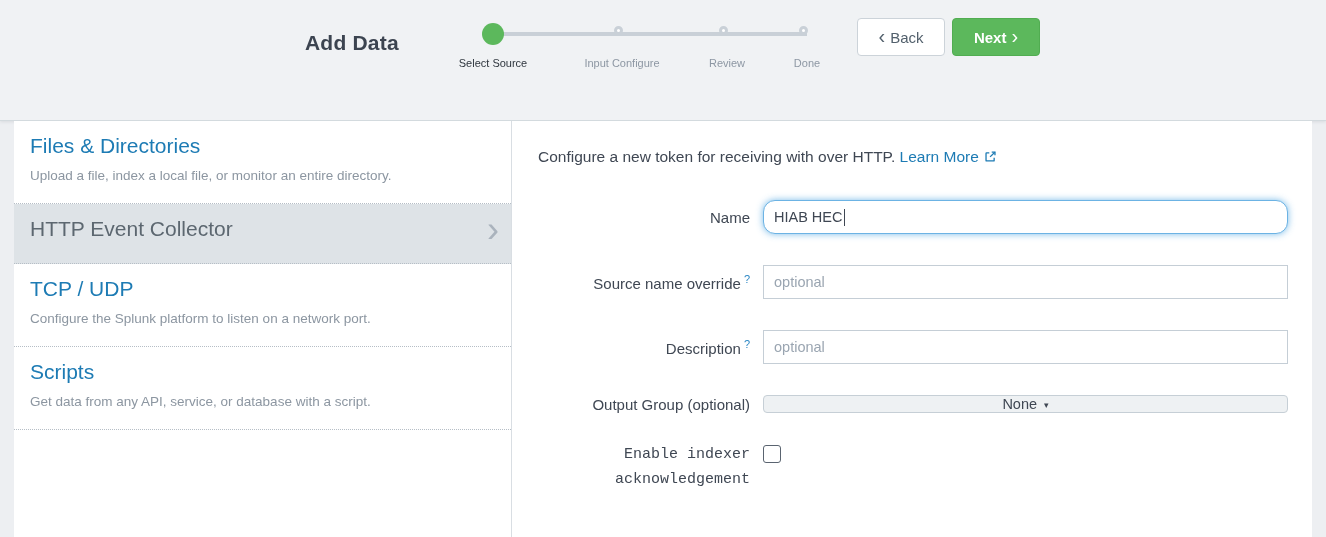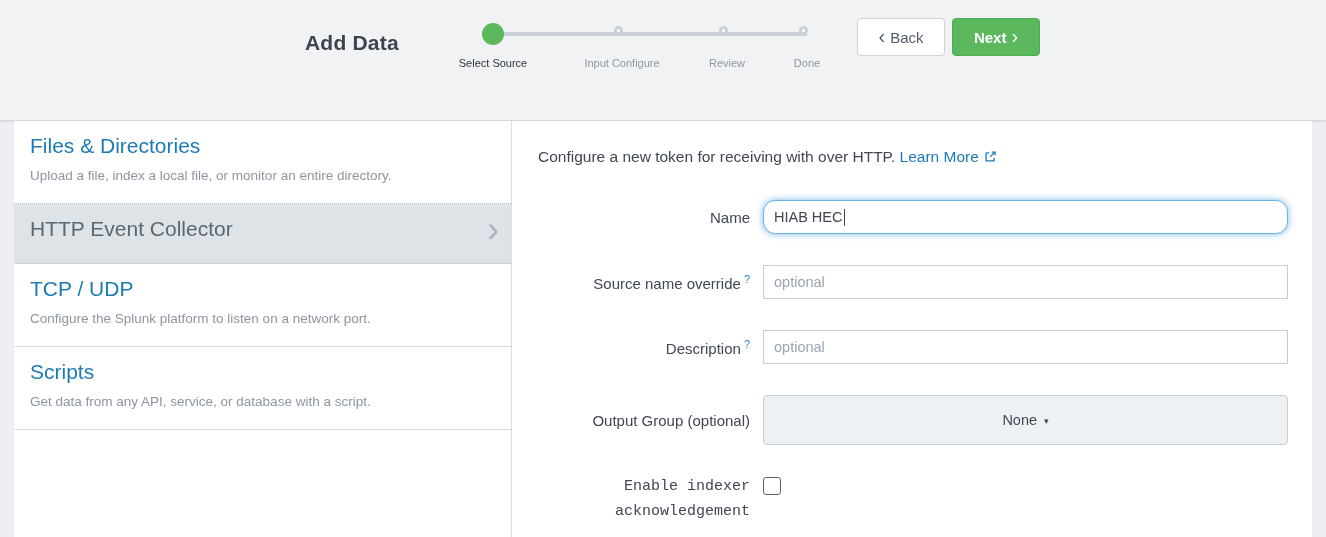--- a/index.html
+++ b/index.html
@@ -110,21 +110,21 @@
   .input-focused {
     width: 100%; height: 34px; background: #fff;
     border: 1px solid #6cb3e4; border-radius: 12px;
     box-shadow: 0 0 7px rgba(98,175,229,.85);
     padding: 0 10px; display: flex; align-items: center;
     font-size: 14.5px; color: #3f4753; cursor: text;
   }
   .caret { display: inline-block; width: 1px; height: 17px; background: #3f4753; margin-left: 1px; }
 
   .dropdown-btn {
-    width: 100%; height: 50px; background: #eef1f3;
+    width: 100%; height: 18px; background: #eef1f3;
     border: 1px solid #c6cfd6; border-radius: 4px;
     font-family: inherit; font-size: 14.5px; color: #3f4753;
     display: flex; align-items: center; justify-content: center; gap: 7px;
     cursor: pointer;
   }
   .dropdown-btn .dd-caret { font-size: 9px; margin-top: 2px; color: #3f4753; }
 
   .multiline-label { line-height: 25px; margin-top: -2px; font-family: Liberation Mono, monospace; }
   .checkbox {
     width: 18px; height: 18px; background: #fff;

